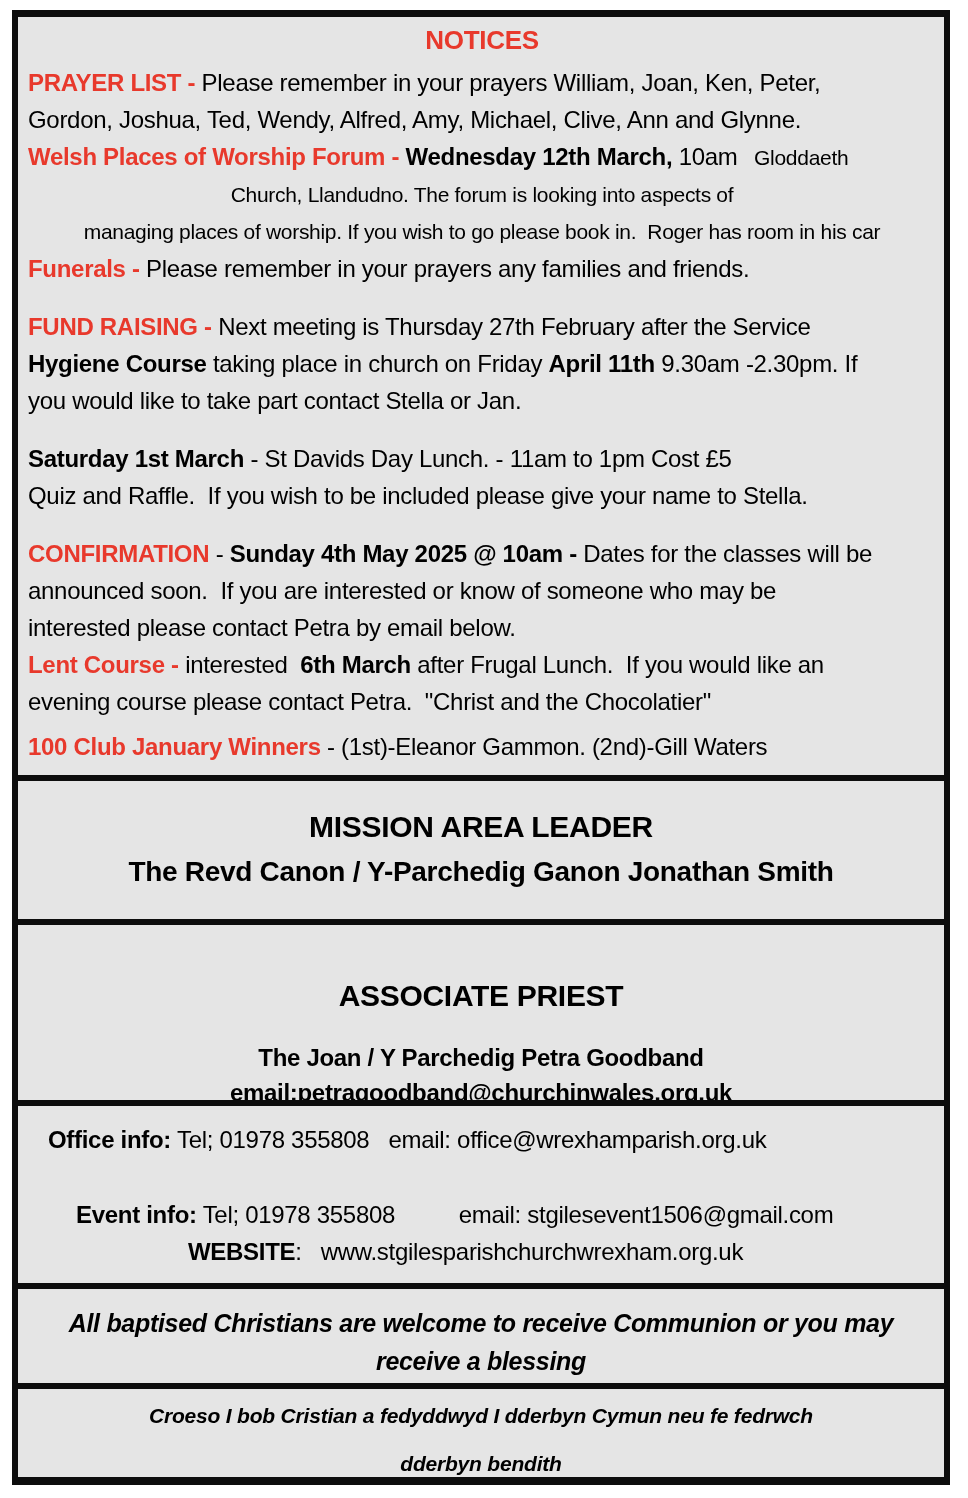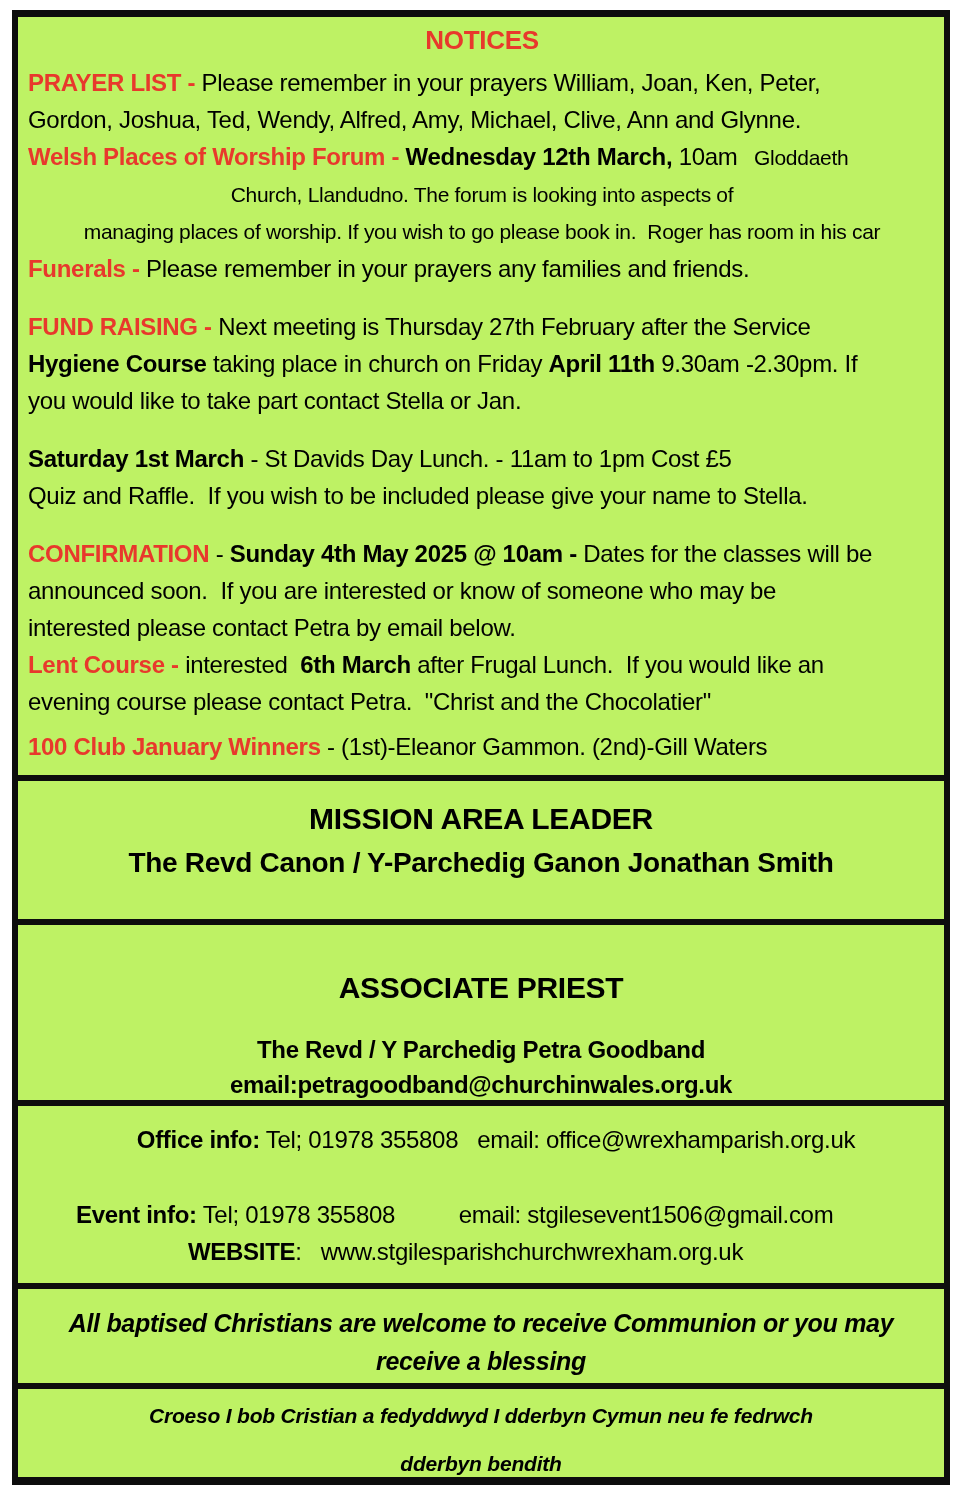--- a/index.html
+++ b/index.html
@@ -9,21 +9,21 @@
     color:#000;
     -webkit-font-smoothing:antialiased;
   }
   .frame{
     position:absolute;left:12px;top:10px;
     width:938px;height:1475px;
     box-sizing:border-box;
     border:6px solid #0d0d0d;
     border-top-width:7px;
     border-bottom-width:8px;
-    background:#bef264;
+    background:#e5e5e5;
   }
   .sec{
     box-sizing:border-box;
     border-bottom:6px solid #0d0d0d;
     overflow:hidden;
   }
   .sec:last-child{border-bottom:none;}
   .center{text-align:center;}
 
   
@@ -40,37 +40,37 @@
   .line.small{line-height:36px;text-align:center;}
   .line.gap{margin-top:21px;}
   .line.gap-sm{margin-top:8px;}
   .t-rb{color:#e8392c;font-weight:bold;}
   .t-b{font-weight:bold;margin-top:27px;}
   .t-sm{font-size:21px;}
 
   
   .sec-mission{height:144px;padding-top:17px;}
   .sec-heading{
-    margin:4px;font-size:30px;line-height:34px;
+    margin:12px;font-size:30px;line-height:34px;
     font-weight:bold;letter-spacing:-0.3px;
   }
   .mission-name{margin-top:11px;font-size:28px;font-weight:bold;letter-spacing:-0.3px;}
   .mission-contact{margin-top:9px;font-size:24px;letter-spacing:-0.3px;white-space:pre;}
   .mission-phone{margin-right:58px;}
   .email-link{color:#3b68c9;text-decoration:underline;cursor:pointer;}
 
   
   .sec-associate{height:181px;padding-top:42px;}
   .assoc-name{margin-top:31px;font-size:24px;font-weight:bold;letter-spacing:-0.3px;}
   .assoc-email{margin-top:2px;font-size:24px;font-weight:bold;line-height:38px;letter-spacing:-0.3px;}
 
   
   .sec-contact{height:183px;padding-top:15px;}
   .c-line{font-size:24px;line-height:37px;letter-spacing:-0.3px;white-space:pre;}
-  .office-line{padding-left:30px;text-align:center;}
+  .office-line{padding-left:30px;}
   .event-line{padding-left:58px;margin-top:38px;}
   .website-line{padding-left:170px;}
   .c-line b{font-weight:bold;}
 
   
   .sec-communion{height:100px;padding-top:15px;}
   .comm-line{font-size:25px;line-height:38px;font-weight:bold;font-style:italic;letter-spacing:-0.3px;}
 
   
   .sec-welsh{height:88px;padding-top:12px;}
@@ -109,21 +109,21 @@
   <section class="sec sec-mission center">
     <h2 class="sec-heading">MISSION AREA LEADER</h2>
     <div class="mission-name">The Revd Canon / Y-Parchedig Ganon Jonathan Smith</div>
     <div class="mission-contact">
       <span class="mission-phone">01978 350797</span><a class="email-link">email:JonathanSmith@cinw.org.uk</a>
     </div>
   </section>
 
   <section class="sec sec-associate center">
     <h2 class="sec-heading">ASSOCIATE PRIEST</h2>
-    <div class="assoc-name">The Revd / Y Parchedig Petra Goodband</div>
+    <div class="assoc-name">The Joan / Y Parchedig Petra Goodband</div>
     <div class="assoc-email">email:petragoodband@churchinwales.org.uk</div>
   </section>
 
   <section class="sec sec-contact">
     <div class="c-line office-line"><b>Office info:</b><span> Tel; 01978 355808   email: office@wrexhamparish.org.uk</span></div>
     <div class="c-line event-line"><b>Event info:</b><span> Tel; 01978 355808          email: stgilesevent1506@gmail.com</span></div>
     <div class="c-line website-line"><b>WEBSITE</b><span>:   www.stgilesparishchurchwrexham.org.uk</span></div>
   </section>
 
   <section class="sec sec-communion center">

